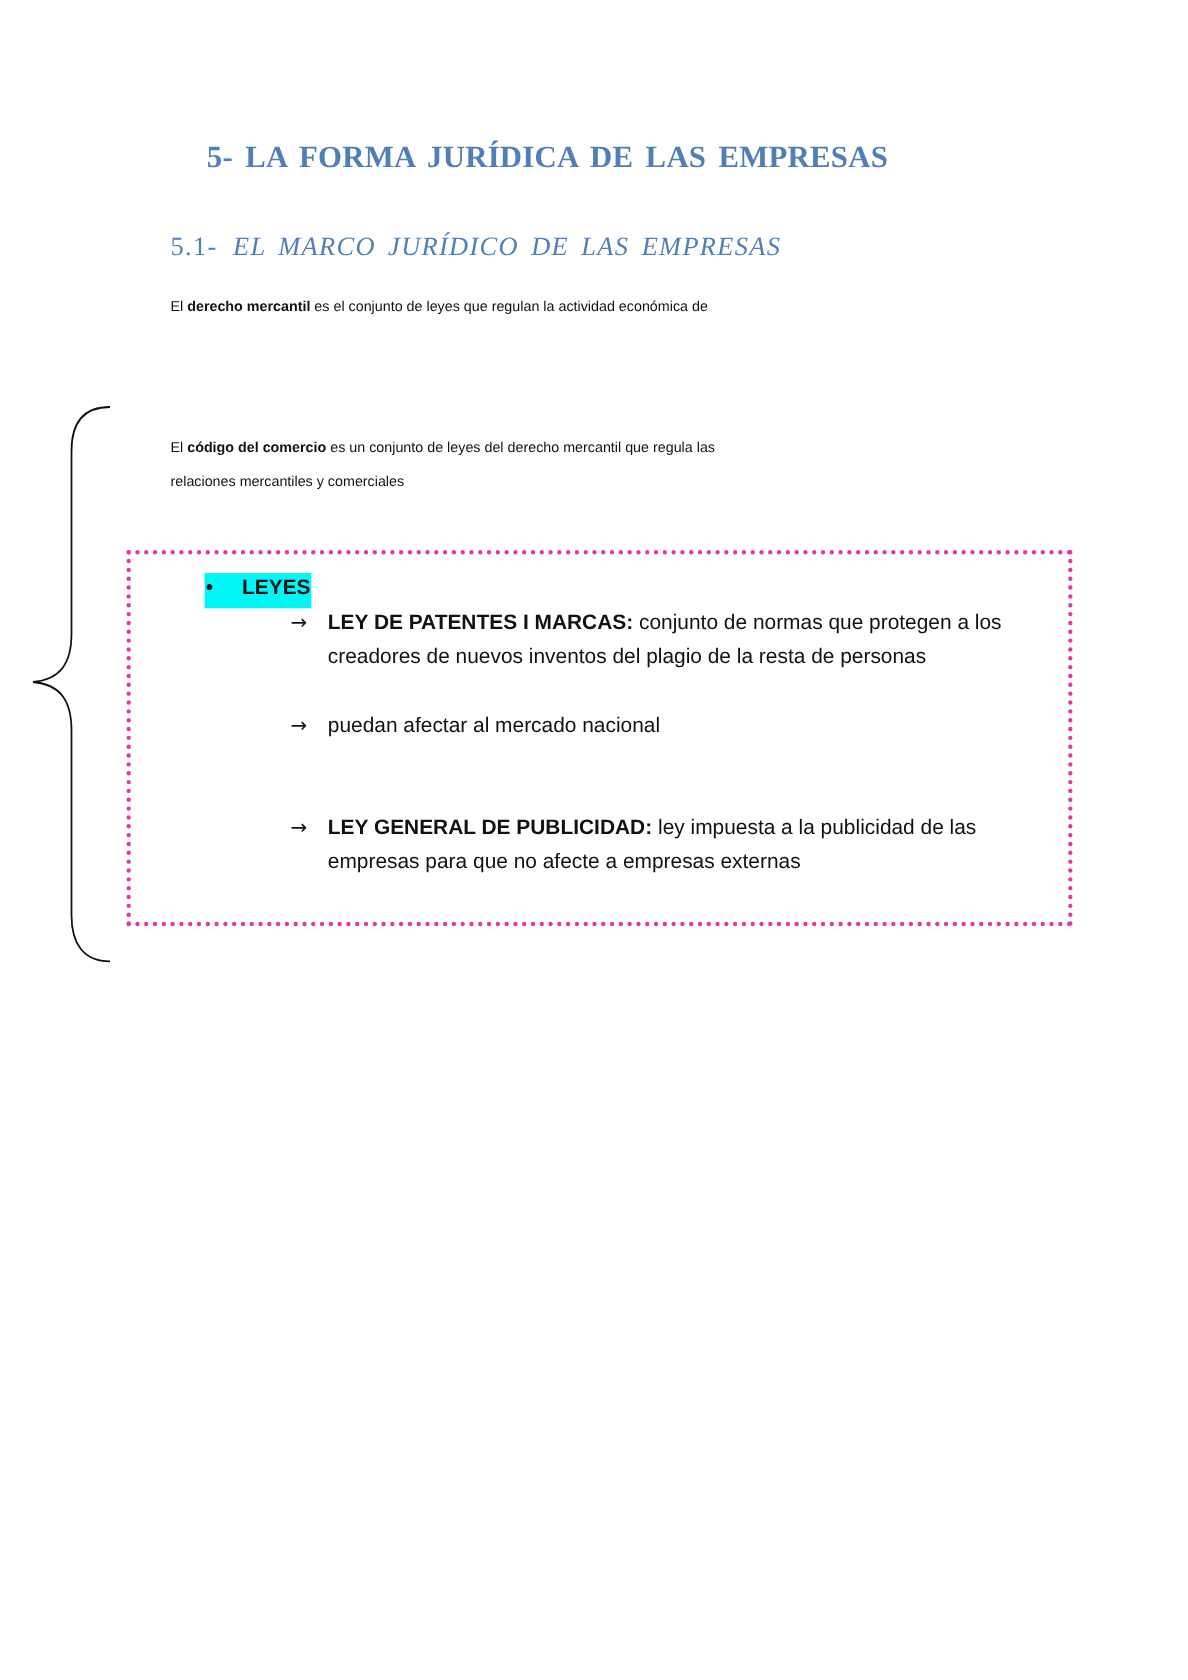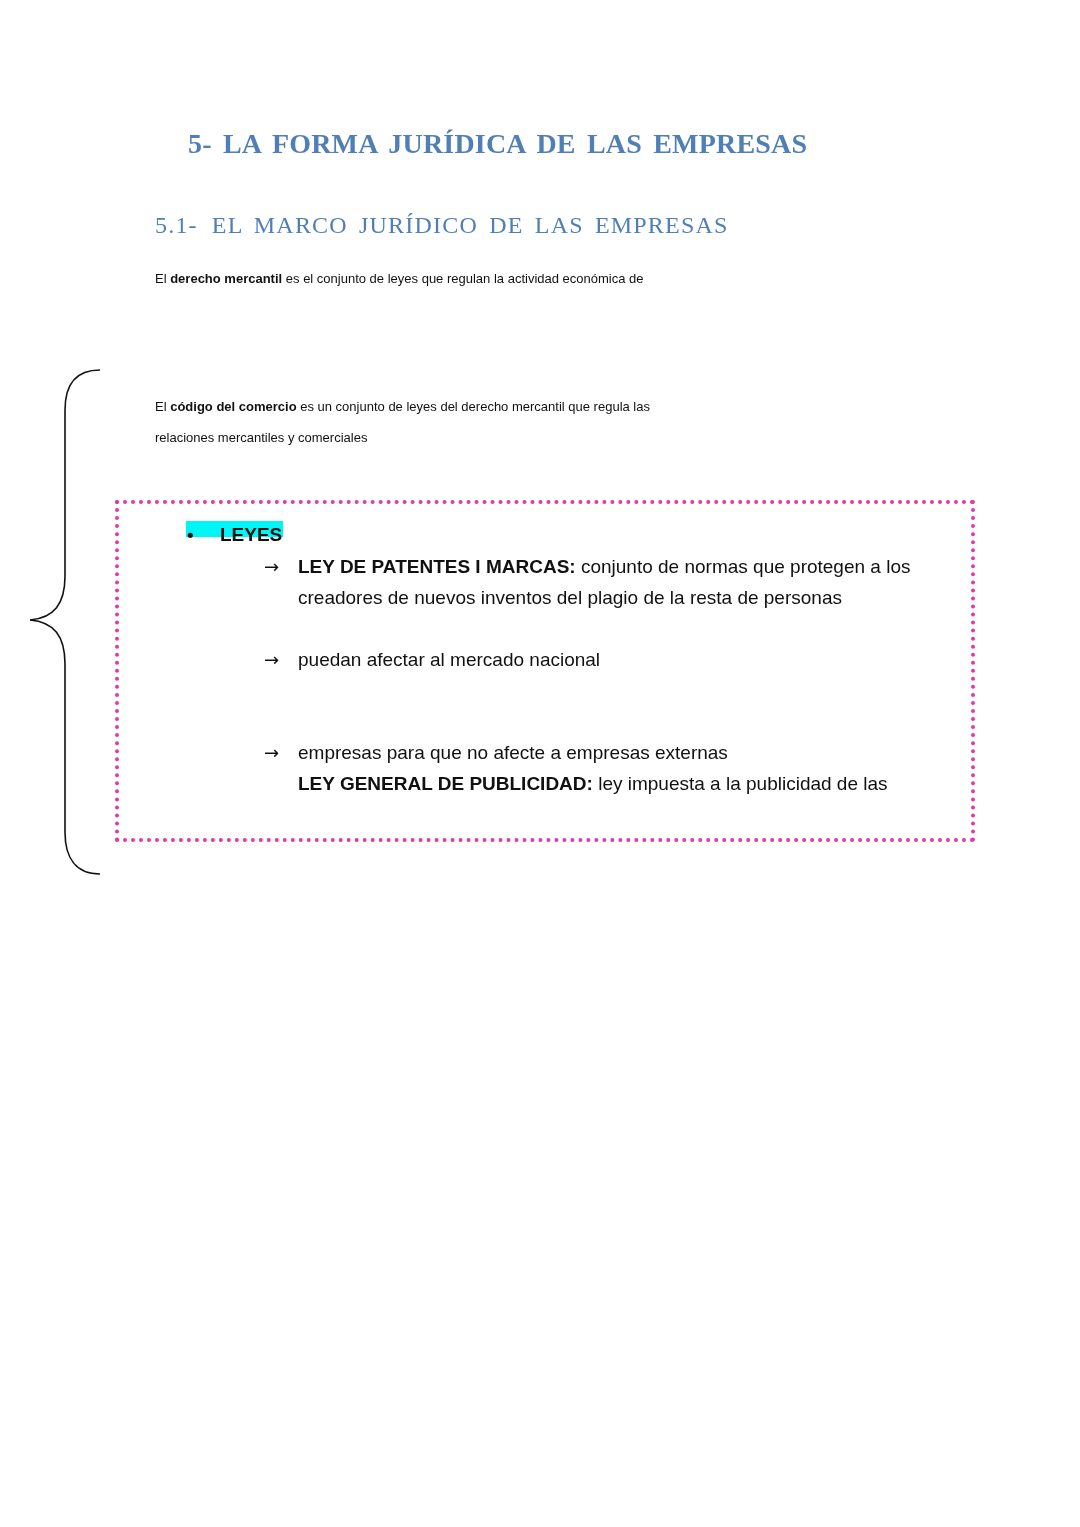--- a/index.html
+++ b/index.html
@@ -4,29 +4,29 @@
   <style>
     html, body { margin: 0; padding: 0; background: #ffffff; }
     body { width: 1080px; height: 1527px; position: relative; overflow: hidden;
            font-family: "Liberation Sans", "DejaVu Sans", sans-serif; color: #111; }
     .abs { position: absolute; }
     .h1 { left: 188px; top: 128px; font-family: "Liberation Serif", "DejaVu Serif", serif;
           font-weight: bold; font-size: 28px; color: #4f7fb6; letter-spacing: 0.2px; word-spacing: 4px; white-space: nowrap; }
     .h2 { left: 155px; top: 212px; font-family: "Liberation Serif", "DejaVu Serif", serif;
           font-size: 24px; color: #4f7fb6; letter-spacing: 1.2px; word-spacing: 4px; white-space: nowrap; }
     .h2 .num { font-style: normal; }
-    .h2 .txt { margin-left: 14px; text-align: right; }
+    .h2 .txt { font-style: italic; margin-left: 14px; text-align: right; }
     .para { font-size: 13px; line-height: 31px; white-space: nowrap; }
     .p1 { left: 155px; top: 263px; }
     .p1 .paren { font-style: italic; position: absolute; left: 243px; top: 31px; }
     .p2 { left: 155px; top: 391px; }
     b { font-weight: bold; }
     .dotbox { left: 115px; top: 500px; width: 852px; height: 334px;
               border: 4px dotted #e03aa8; }
-    .leyes { left: 186px; top: 521px; background: #00f5f5; height: 16px; padding: 0 1px 0 0;
+    .leyes { left: 186px; top: 521px; background: #00f5f5; height: 32px; padding: 0 1px 0 0;
              font-size: 19px; font-weight: bold; line-height: 28px; white-space: nowrap; }
     .leyes .bullet { display: inline-block; width: 33px; text-align: left; padding-left: 1px; }
     .item { left: 264px; font-size: 19px; line-height: 31px; white-space: nowrap; }
     .item .arrow { position: absolute; left: 0; top: 0; font-family: "DejaVu Sans", sans-serif; font-size: 18px; }
     .item .body { position: absolute; left: 34px; top: 0; }
     .item .title { font-weight: bold; text-underline-offset: 3px; }
     .i1 { top: 551px; }
     .i2 { top: 644px; }
     .i3 { top: 737px; }
     .brace { left: 24px; top: 366px; }
@@ -70,16 +70,16 @@
 <div class="abs item i2">
   <span class="arrow">→</span>
   <div class="body">
     <div>puedan afectar al mercado nacional</div>
   </div>
 </div>
 
 <div class="abs item i3">
   <span class="arrow">→</span>
   <div class="body">
+    <div><span class="title">LEY GENERAL DE PUBLICIDAD:</span><span> ley impuesta a la publicidad de las</span></div>
     <div>empresas para que no afecte a empresas externas</div>
-    <div><span class="title">LEY GENERAL DE PUBLICIDAD:</span><span> ley impuesta a la publicidad de las</span></div>
   </div>
 </div>
 
 </body></html>

